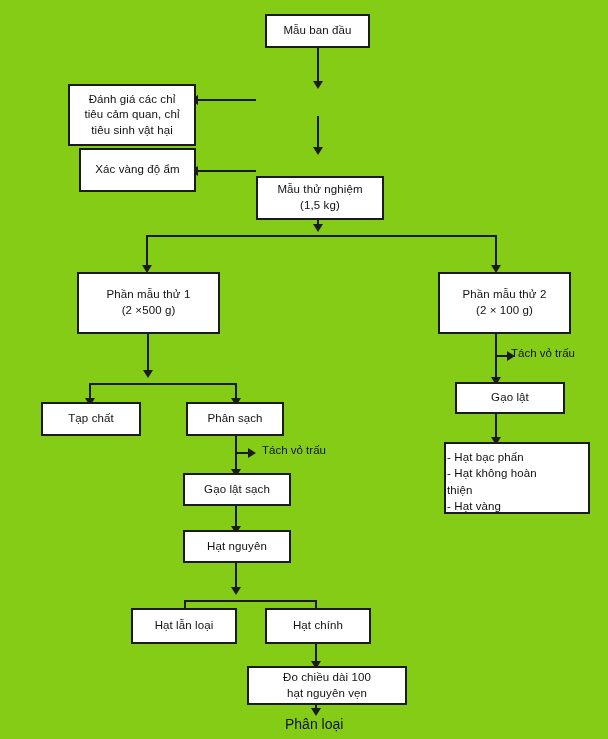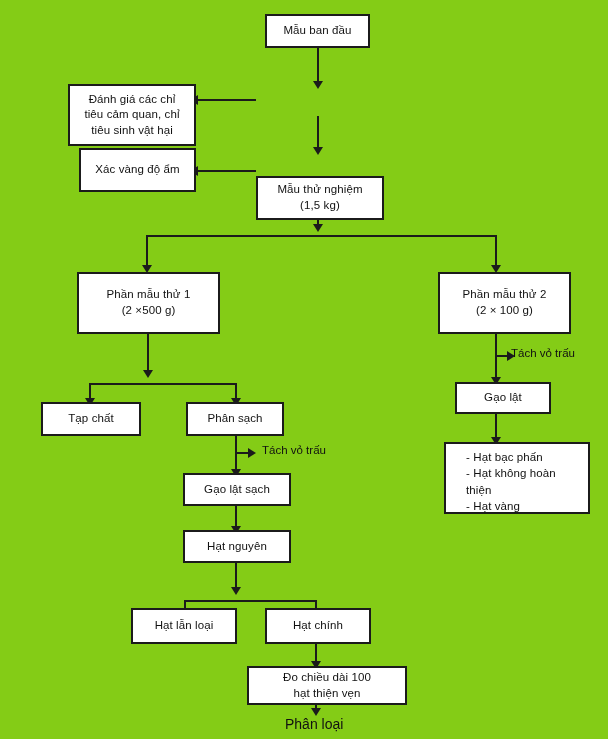--- a/index.html
+++ b/index.html
@@ -30,21 +30,21 @@
     line-height: 1.35;
     color: #111111;
     letter-spacing: 0.1px;
     padding: 2px 4px;
     z-index: 3;
   }
   .node.listbox {
     align-items: flex-start;
     justify-content: flex-start;
     text-align: left;
-    padding: 5px 20px;
+    padding: 5px 1px;
   }
   .node .txt { white-space: pre-line; display: block; width: 100%; }
   .node.listbox .txt { text-align: left; line-height: 1.42; }
 
   
   .freelabel {
     position: absolute;
     font-size: 11.5px;
     color: #111111;
     white-space: nowrap;
@@ -196,28 +196,28 @@
   <div class="node" style="left:131px; top:608px; width:106px; height:36px;">
     <span class="txt">Hạt lẫn loại</span>
   </div>
 
   <div class="node" style="left:265px; top:608px; width:106px; height:36px;">
     <span class="txt">Hạt chính</span>
   </div>
 
   <div class="node" style="left:247px; top:666px; width:160px; height:39px;">
     <span class="txt">Đo chiều dài 100
-hạt thiện vẹn</span>
+hạt nguyên vẹn</span>
   </div>
 
   <div class="freelabel big" style="left:285px; top:716px;">Phân loại</div>
 
   <div class="freelabel" style="left:511px; top:347px;">Tách vỏ trấu</div>
 
-  <div class="node" style="left:455px; top:382px; width:96px; height:32px;">
+  <div class="node" style="left:455px; top:382px; width:110px; height:32px;">
     <span class="txt">Gạo lật</span>
   </div>
 
   <div class="node listbox" style="left:444px; top:442px; width:146px; height:72px;">
     <span class="txt">- Hạt bạc phấn
 - Hạt không hoàn
 thiện
 - Hạt vàng</span>
   </div>
 

